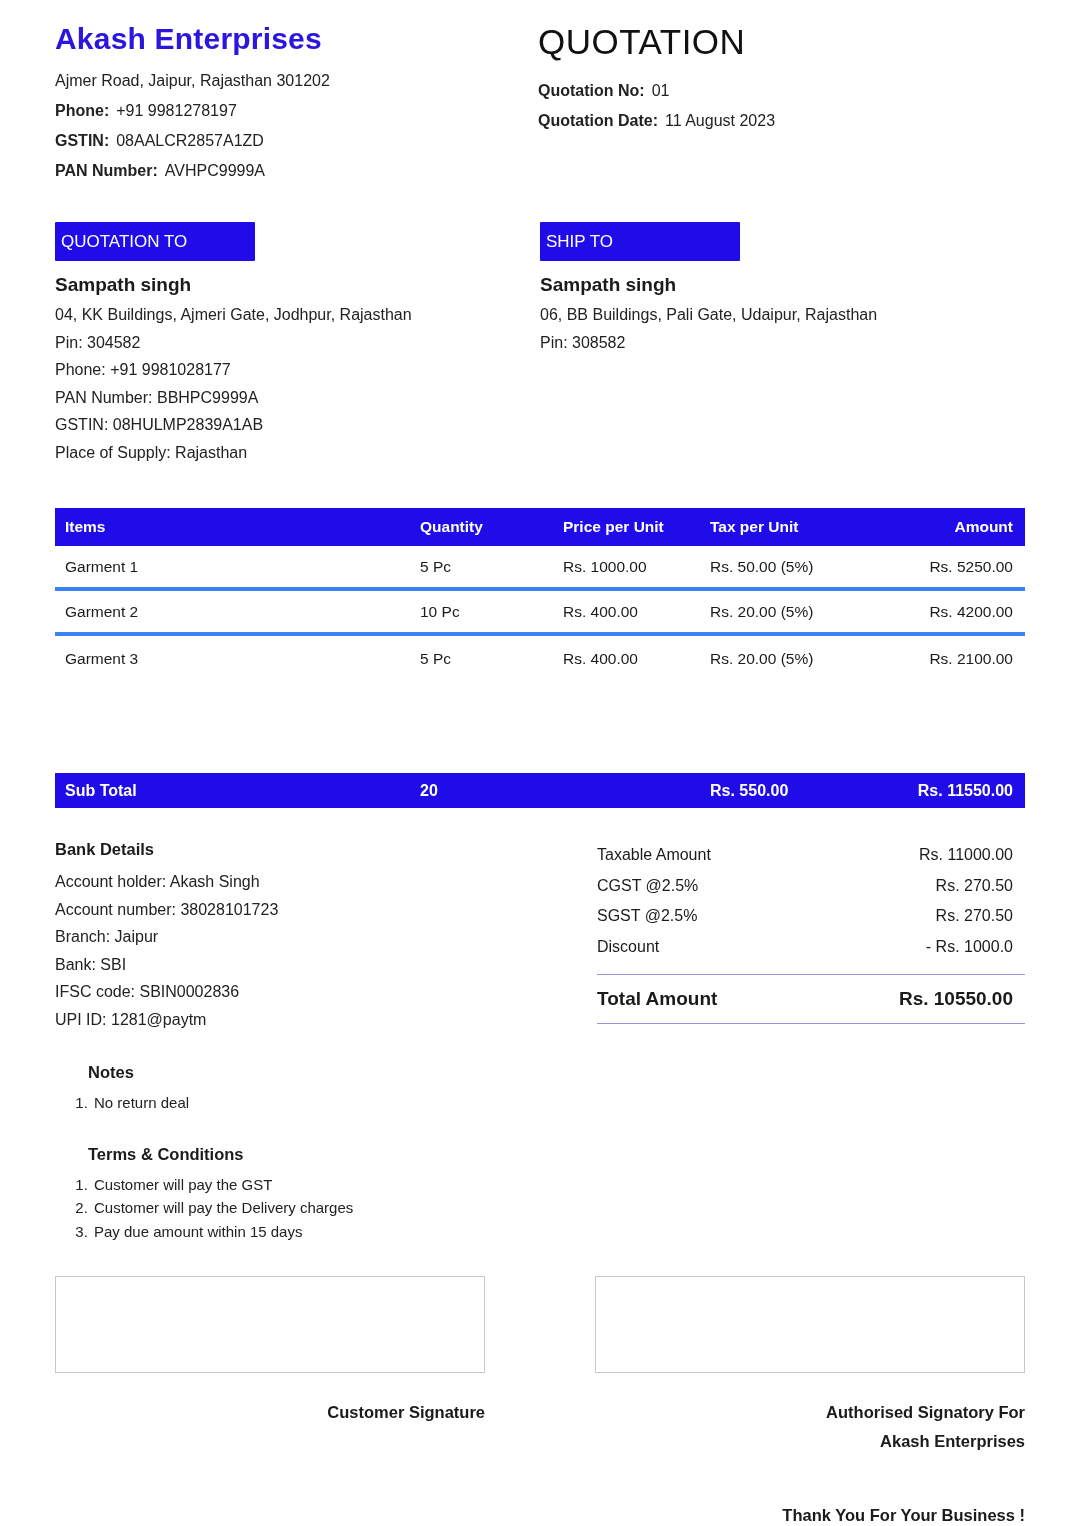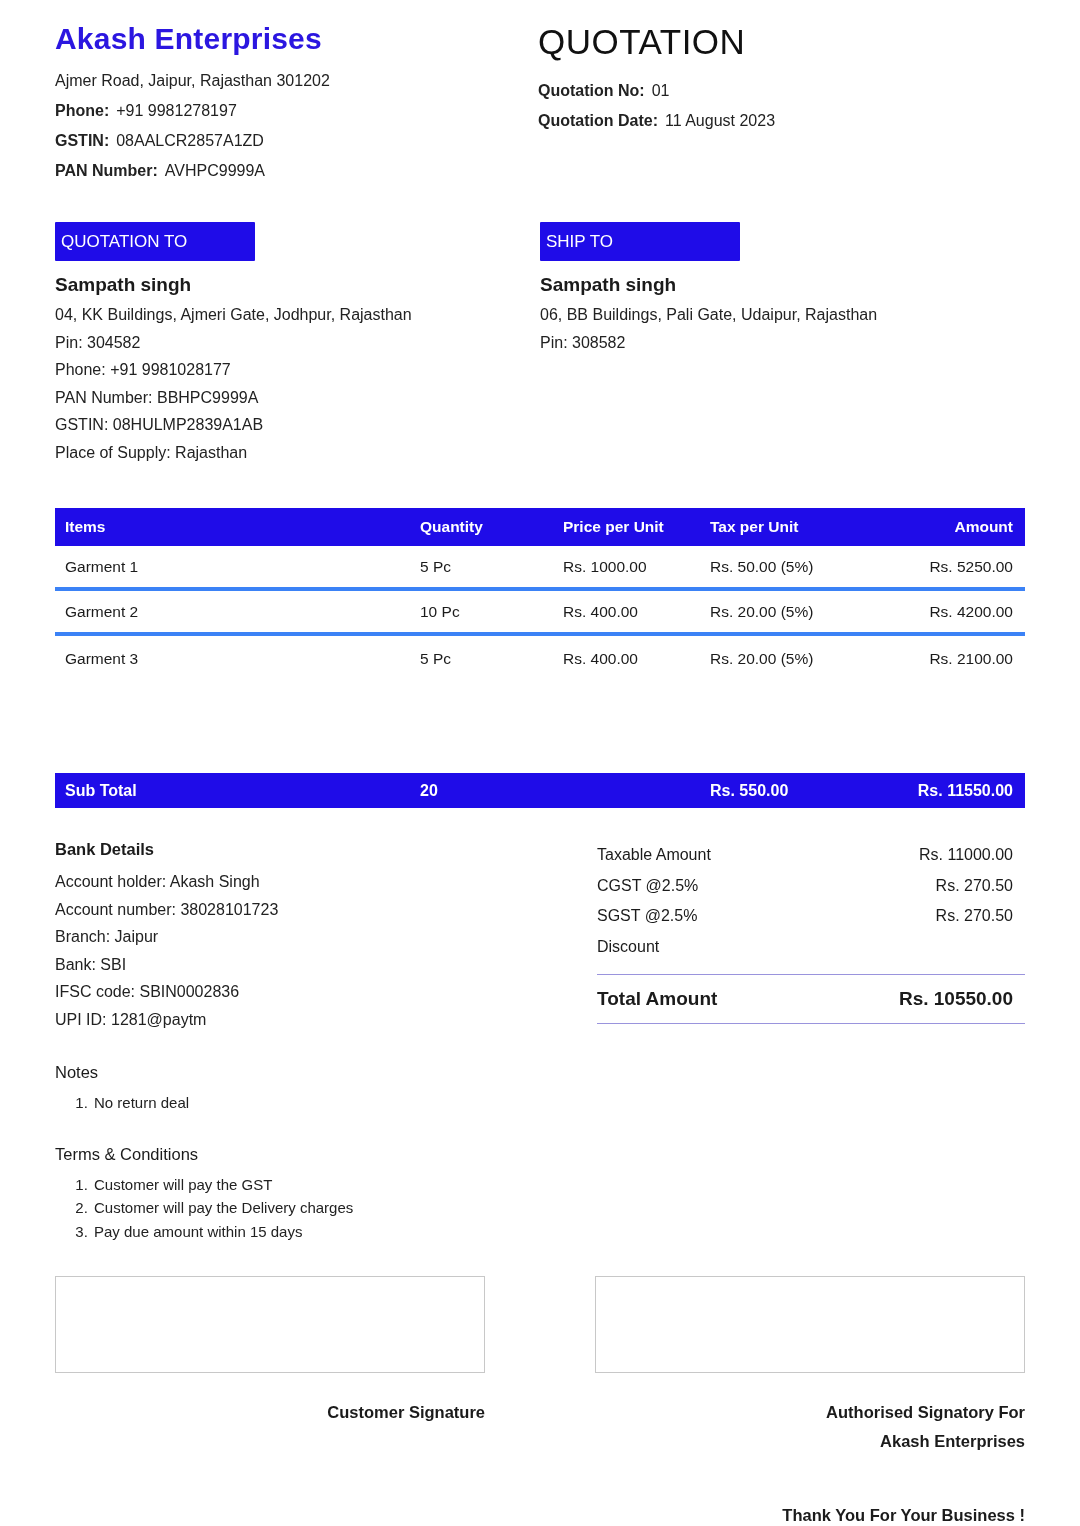--- a/index.html
+++ b/index.html
@@ -83,21 +83,21 @@
   .summary { width: 428px; }
   .sum-row { display: flex; font-size: 16px; line-height: 30.5px; }
   .sum-label { flex: 1; text-align: left; }
   .sum-value { width: 222px; text-align: right; padding-right: 12px; }
   .sum-divider { border-top: 1px solid #9a94dd; margin-top: 12px; }
   .sum-total { display: flex; font-weight: 700; font-size: 19px; padding: 13px 0; align-items: center; }
   .sum-total .sum-label, .sum-total .sum-value { font-size: 19px; }
 
   
   .notes { margin-top: 30px; }
-  .block-title { font-size: 16.5px; font-weight: 400; }
+  .block-title { font-size: 16.5px; font-weight: 700; margin-left: 33px; }
   .num-list { margin-top: 9px; padding-left: 24px; }
   .num-list li { font-size: 15px; line-height: 23.5px; color: #222; padding-left: 2px; margin-left: 13px; }
   .terms { margin-top: 30px; }
 
   
   .sig-boxes { display: flex; justify-content: space-between; margin-top: 33px; }
   .sig-box { width: 430px; height: 97px; border: 1px solid #c8c8c8; background: #fff; }
   .sig-labels { display: flex; justify-content: space-between; margin-top: 25px; }
   .sig-label { width: 430px; text-align: right; font-size: 16.5px; font-weight: 700; line-height: 29px; }
 
@@ -221,20 +221,21 @@
       <div class="sum-row">
         <div class="sum-label">CGST @2.5%</div>
         <div class="sum-value">Rs. 270.50</div>
       </div>
       <div class="sum-row">
         <div class="sum-label">SGST @2.5%</div>
         <div class="sum-value">Rs. 270.50</div>
       </div>
       <div class="sum-row">
         <div class="sum-label">Discount</div>
+        <div class="sum-value">- Rs. 1000.0</div>
       </div>
       <div class="sum-divider"></div>
       <div class="sum-total">
         <div class="sum-label">Total Amount</div>
         <div class="sum-value">Rs. 10550.00</div>
       </div>
       <div class="sum-divider" style="margin-top:0;"></div>
     </div>
   </div>
 

